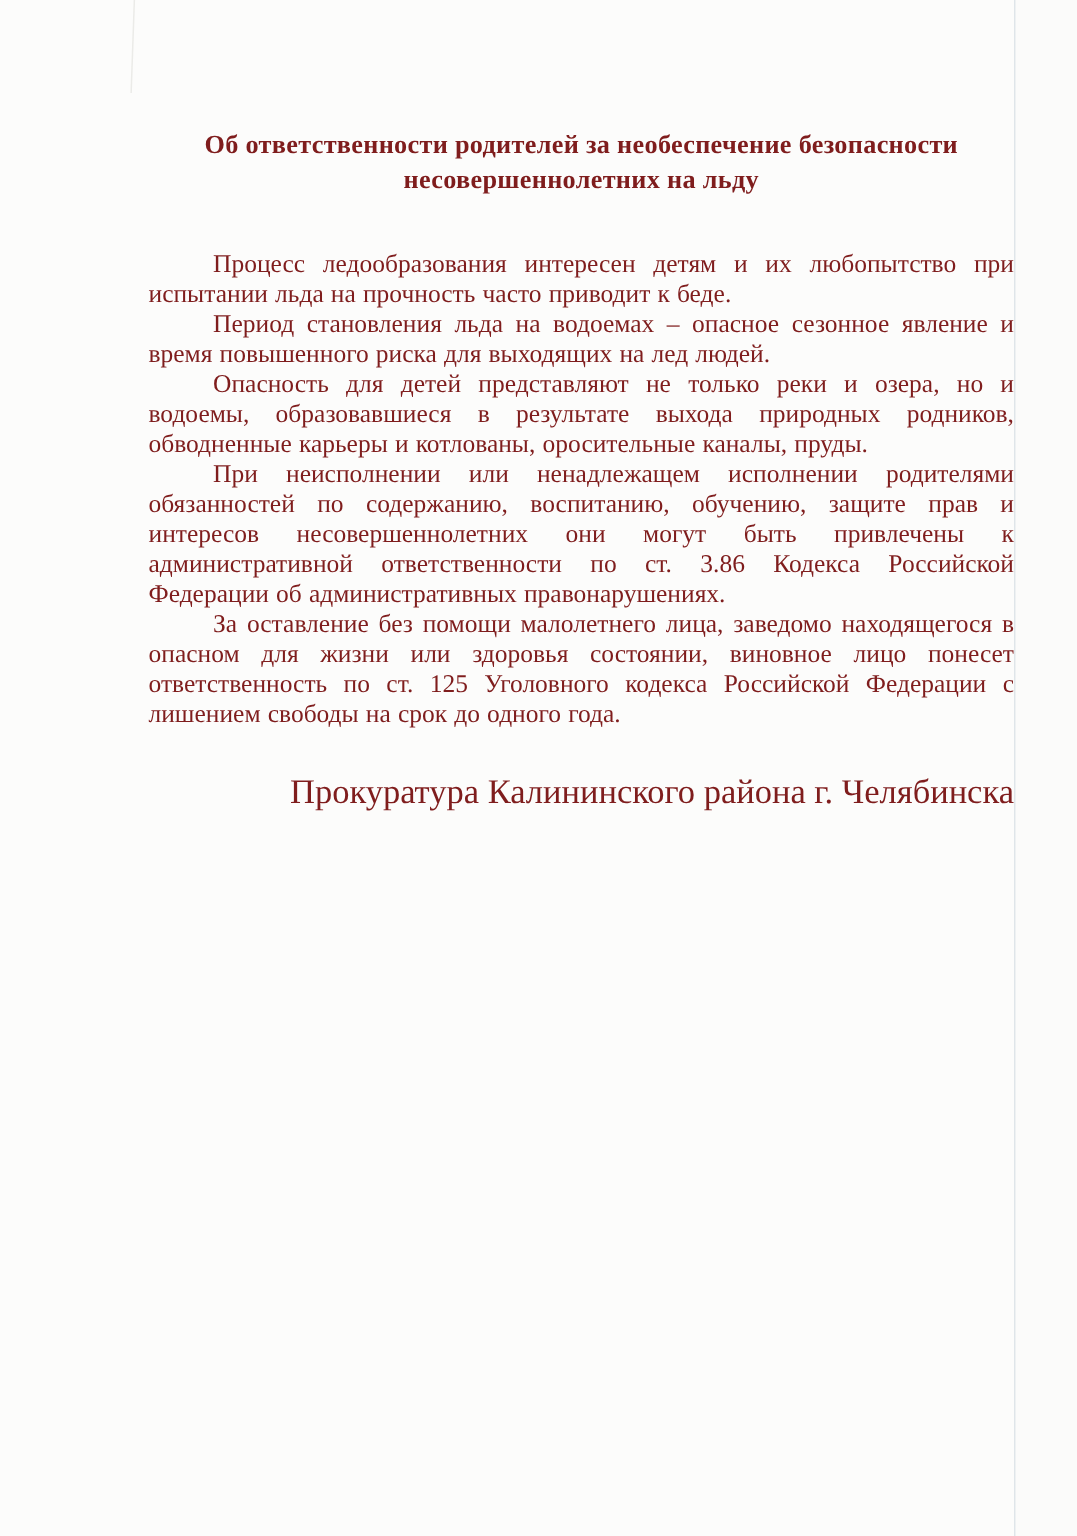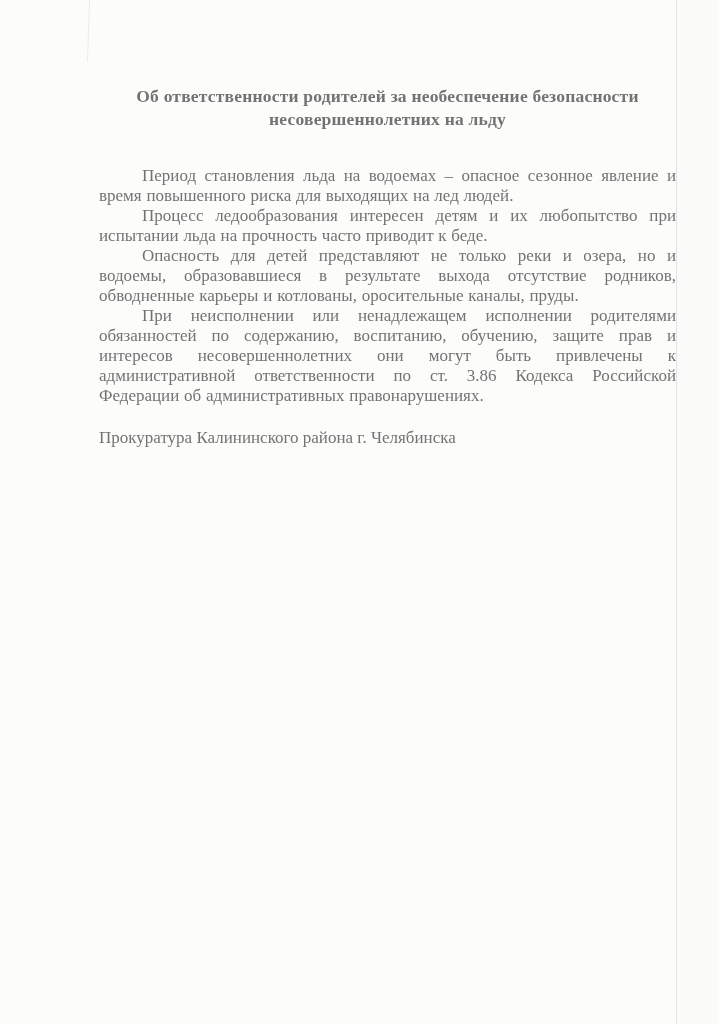--- a/index.html
+++ b/index.html
@@ -9,21 +9,21 @@
     background: #9a9a9a;
   }
   .sheet {
     position: relative;
     width: 718px;
     height: 1024px;
     margin: 0 auto;
     background: #fcfcfb;
     overflow: hidden;
     font-family: "Liberation Serif", "DejaVu Serif", serif;
-    color: #737373;
+    color: #7f1d1d;
   }
   
   .crease-right {
     position: absolute;
     left: 676px;
     top: 0;
     width: 1px;
     height: 1024px;
     background: #dfe5e9;
   }
@@ -61,37 +61,38 @@
   }
   .para {
     margin: 0;
     font-size: 17px;
     line-height: 20px;
     text-align: justify;
     text-indent: 43px;
     word-spacing: 0.5px;
   }
   .signature {
-    margin-top: 22px;
-    font-size: 17px;
+    margin-top: 32px;
+    font-size: 23px;
     line-height: 20px;
-    text-align: left;
+    text-align: right;
   }
 </style>
 </head>
 <body>
 
 <div class="sheet">
   <div class="crease-right-shade"></div>
   <div class="crease-right"></div>
   <div class="crease-topleft"></div>
 
   <div class="text-block">
     <h1 class="doc-title">Об ответственности родителей за необеспечение безопасности несовершеннолетних на льду</h1>
 
+    <p class="para">Процесс ледообразования интересен детям и их любопытство при испытании льда на прочность часто приводит к беде.</p>
     <p class="para">Период становления льда на водоемах – опасное сезонное явление и время повышенного риска для выходящих на лед людей.</p>
-    <p class="para">Процесс ледообразования интересен детям и их любопытство при испытании льда на прочность часто приводит к беде.</p>
-    <p class="para">Опасность для детей представляют не только реки и озера, но и водоемы, образовавшиеся в результате выхода отсутствие родников, обводненные карьеры и котлованы, оросительные каналы, пруды.</p>
+    <p class="para">Опасность для детей представляют не только реки и озера, но и водоемы, образовавшиеся в результате выхода природных родников, обводненные карьеры и котлованы, оросительные каналы, пруды.</p>
     <p class="para">При неисполнении или ненадлежащем исполнении родителями обязанностей по содержанию, воспитанию, обучению, защите прав и интересов несовершеннолетних они могут быть привлечены к административной ответственности по ст. 3.86 Кодекса Российской Федерации об административных правонарушениях.</p>
+    <p class="para">За оставление без помощи малолетнего лица, заведомо находящегося в опасном для жизни или здоровья состоянии, виновное лицо понесет ответственность по ст. 125 Уголовного кодекса Российской Федерации с лишением свободы на срок до одного года.</p>
 
     <div class="signature">Прокуратура Калининского района г. Челябинска</div>
   </div>
 </div>
 
 </body></html>

